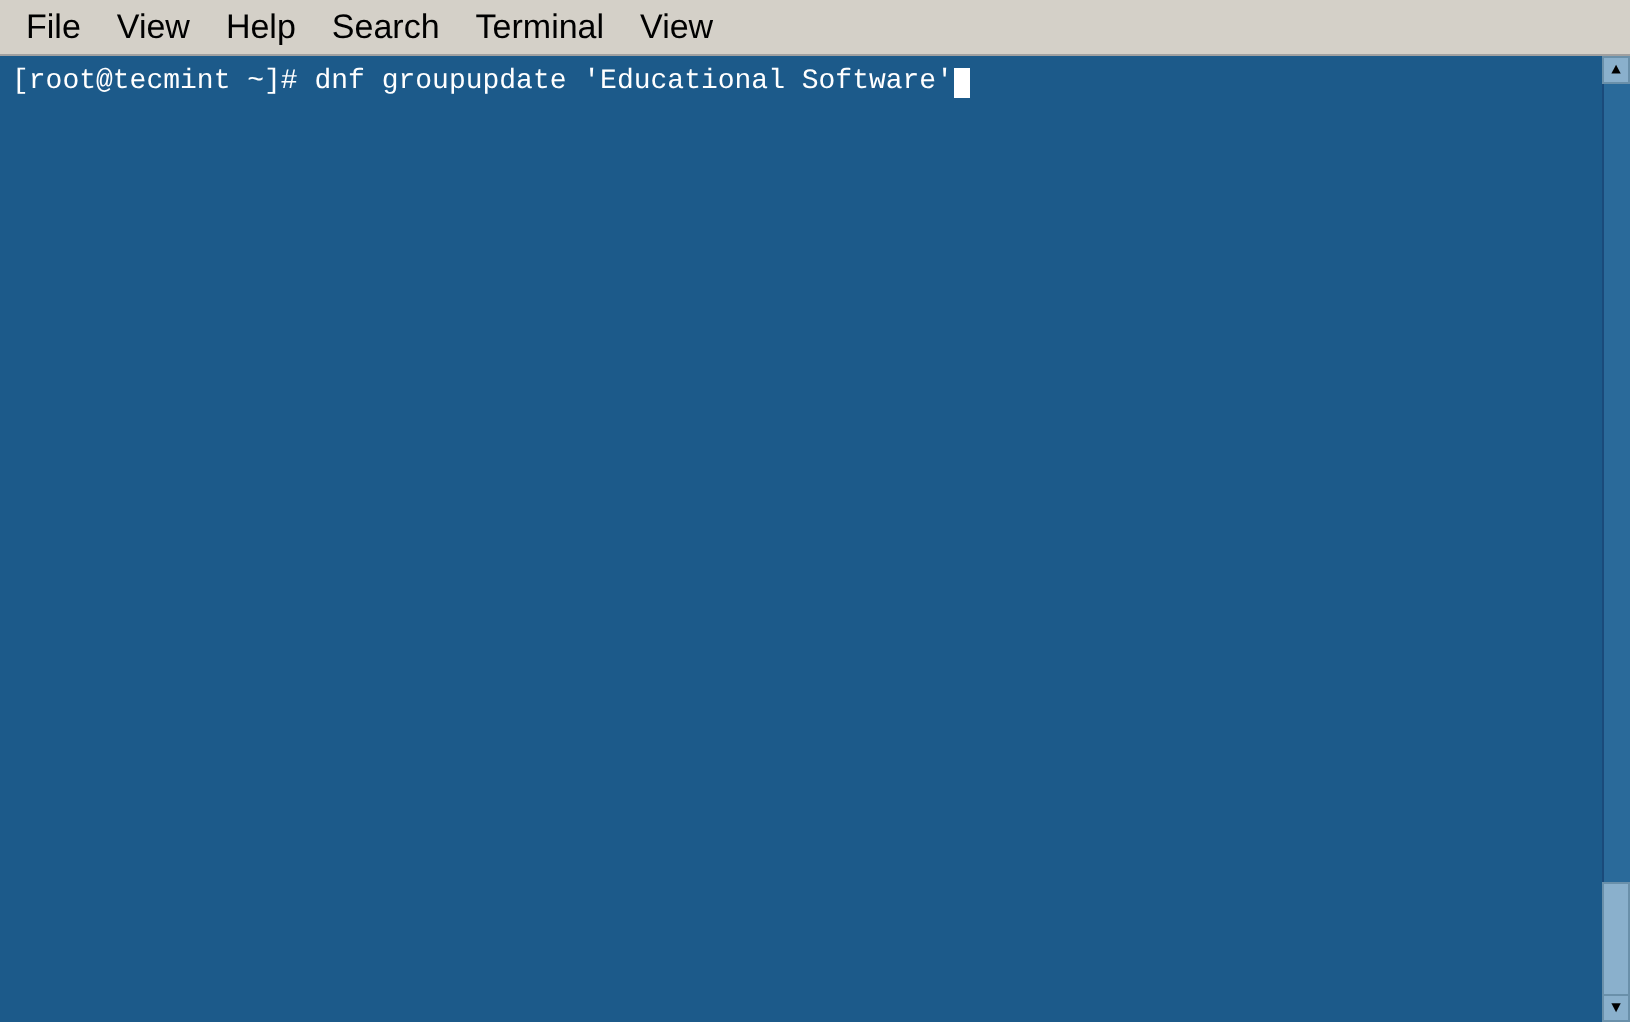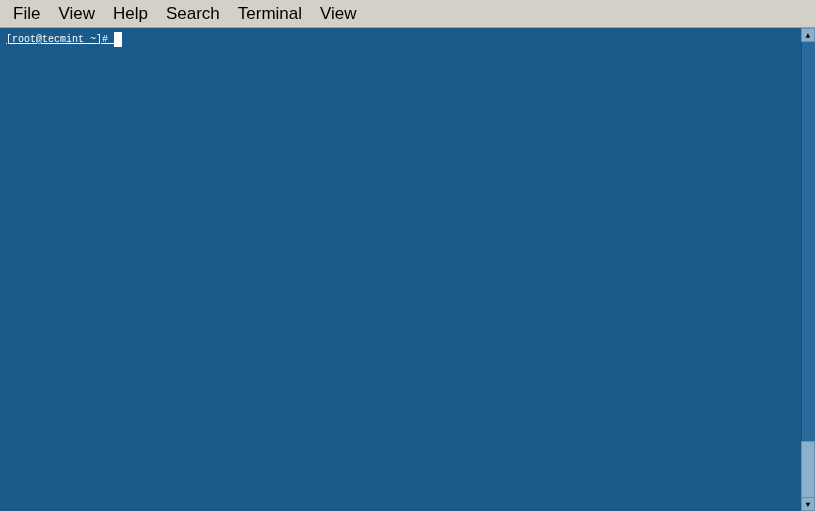--- a/index.html
+++ b/index.html
@@ -43,25 +43,24 @@
       background: #1c5a8a;
       padding: 4px 6px;
       position: relative;
       overflow: hidden;
     }
 
     .terminal-line {
       display: flex;
       align-items: center;
       color: #ffffff;
-      font-size: 10px;
+      font-size: 14px;
       font-family: 'Courier New', Courier, monospace;
       line-height: 1.4;
       white-space: pre;
-      text-decoration: underline;
     }
 
     .cursor {
       display: inline-block;
       width: 8px;
       height: 15px;
       background: #ffffff;
       vertical-align: text-bottom;
       animation: blink 1s step-end infinite;
     }
@@ -130,21 +129,21 @@
   <span class="menu-item">File</span>
   <span class="menu-item">View</span>
   <span class="menu-item">Help</span>
   <span class="menu-item">Search</span>
   <span class="menu-item">Terminal</span>
   <span class="menu-item">View</span>
 </div>
 
 <div class="terminal-body">
   <div class="terminal-line">
-    <span>[root@tecmint ~]# </span><span class="cursor"></span>
+    <span>[root@tecmint ~]# </span><span>dnf groupupdate 'Educational Software'</span><span class="cursor"></span>
   </div>
 
   <div class="scrollbar">
     <div class="scrollbar-arrow-up">▲</div>
     <div class="scrollbar-thumb"></div>
     <div class="scrollbar-arrow-down">▼</div>
   </div>
 </div>
 
 </body></html>

